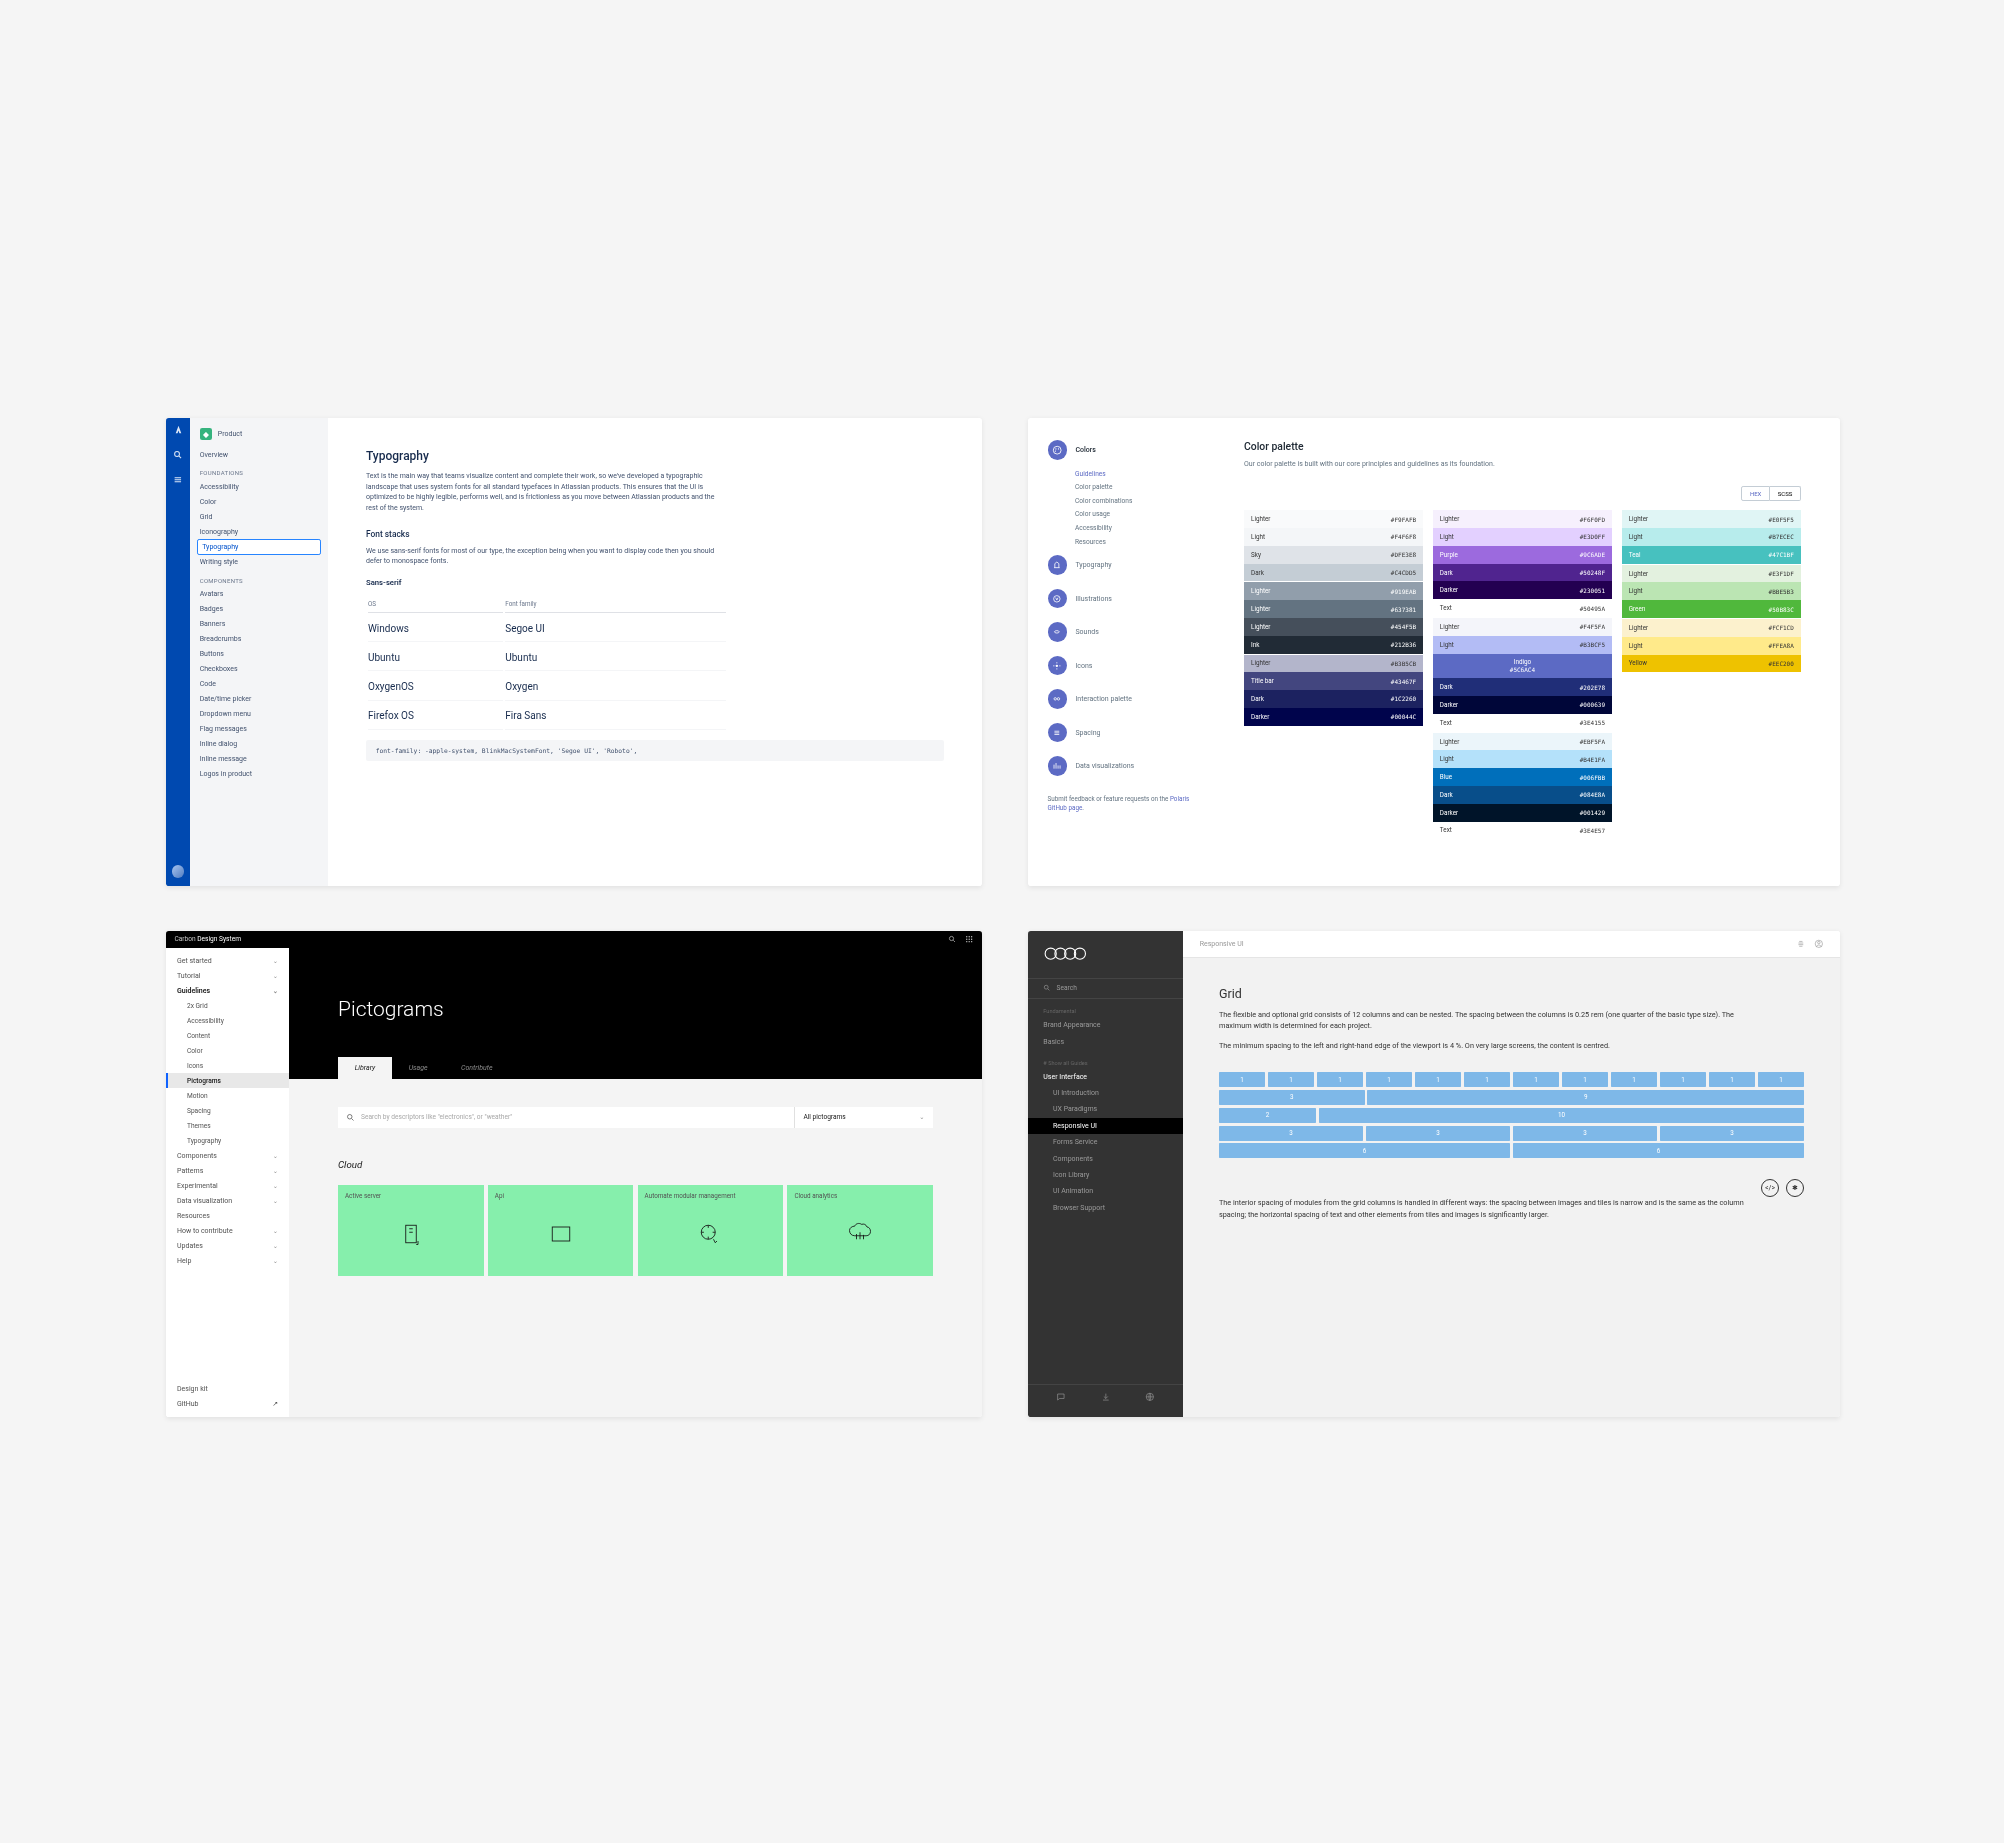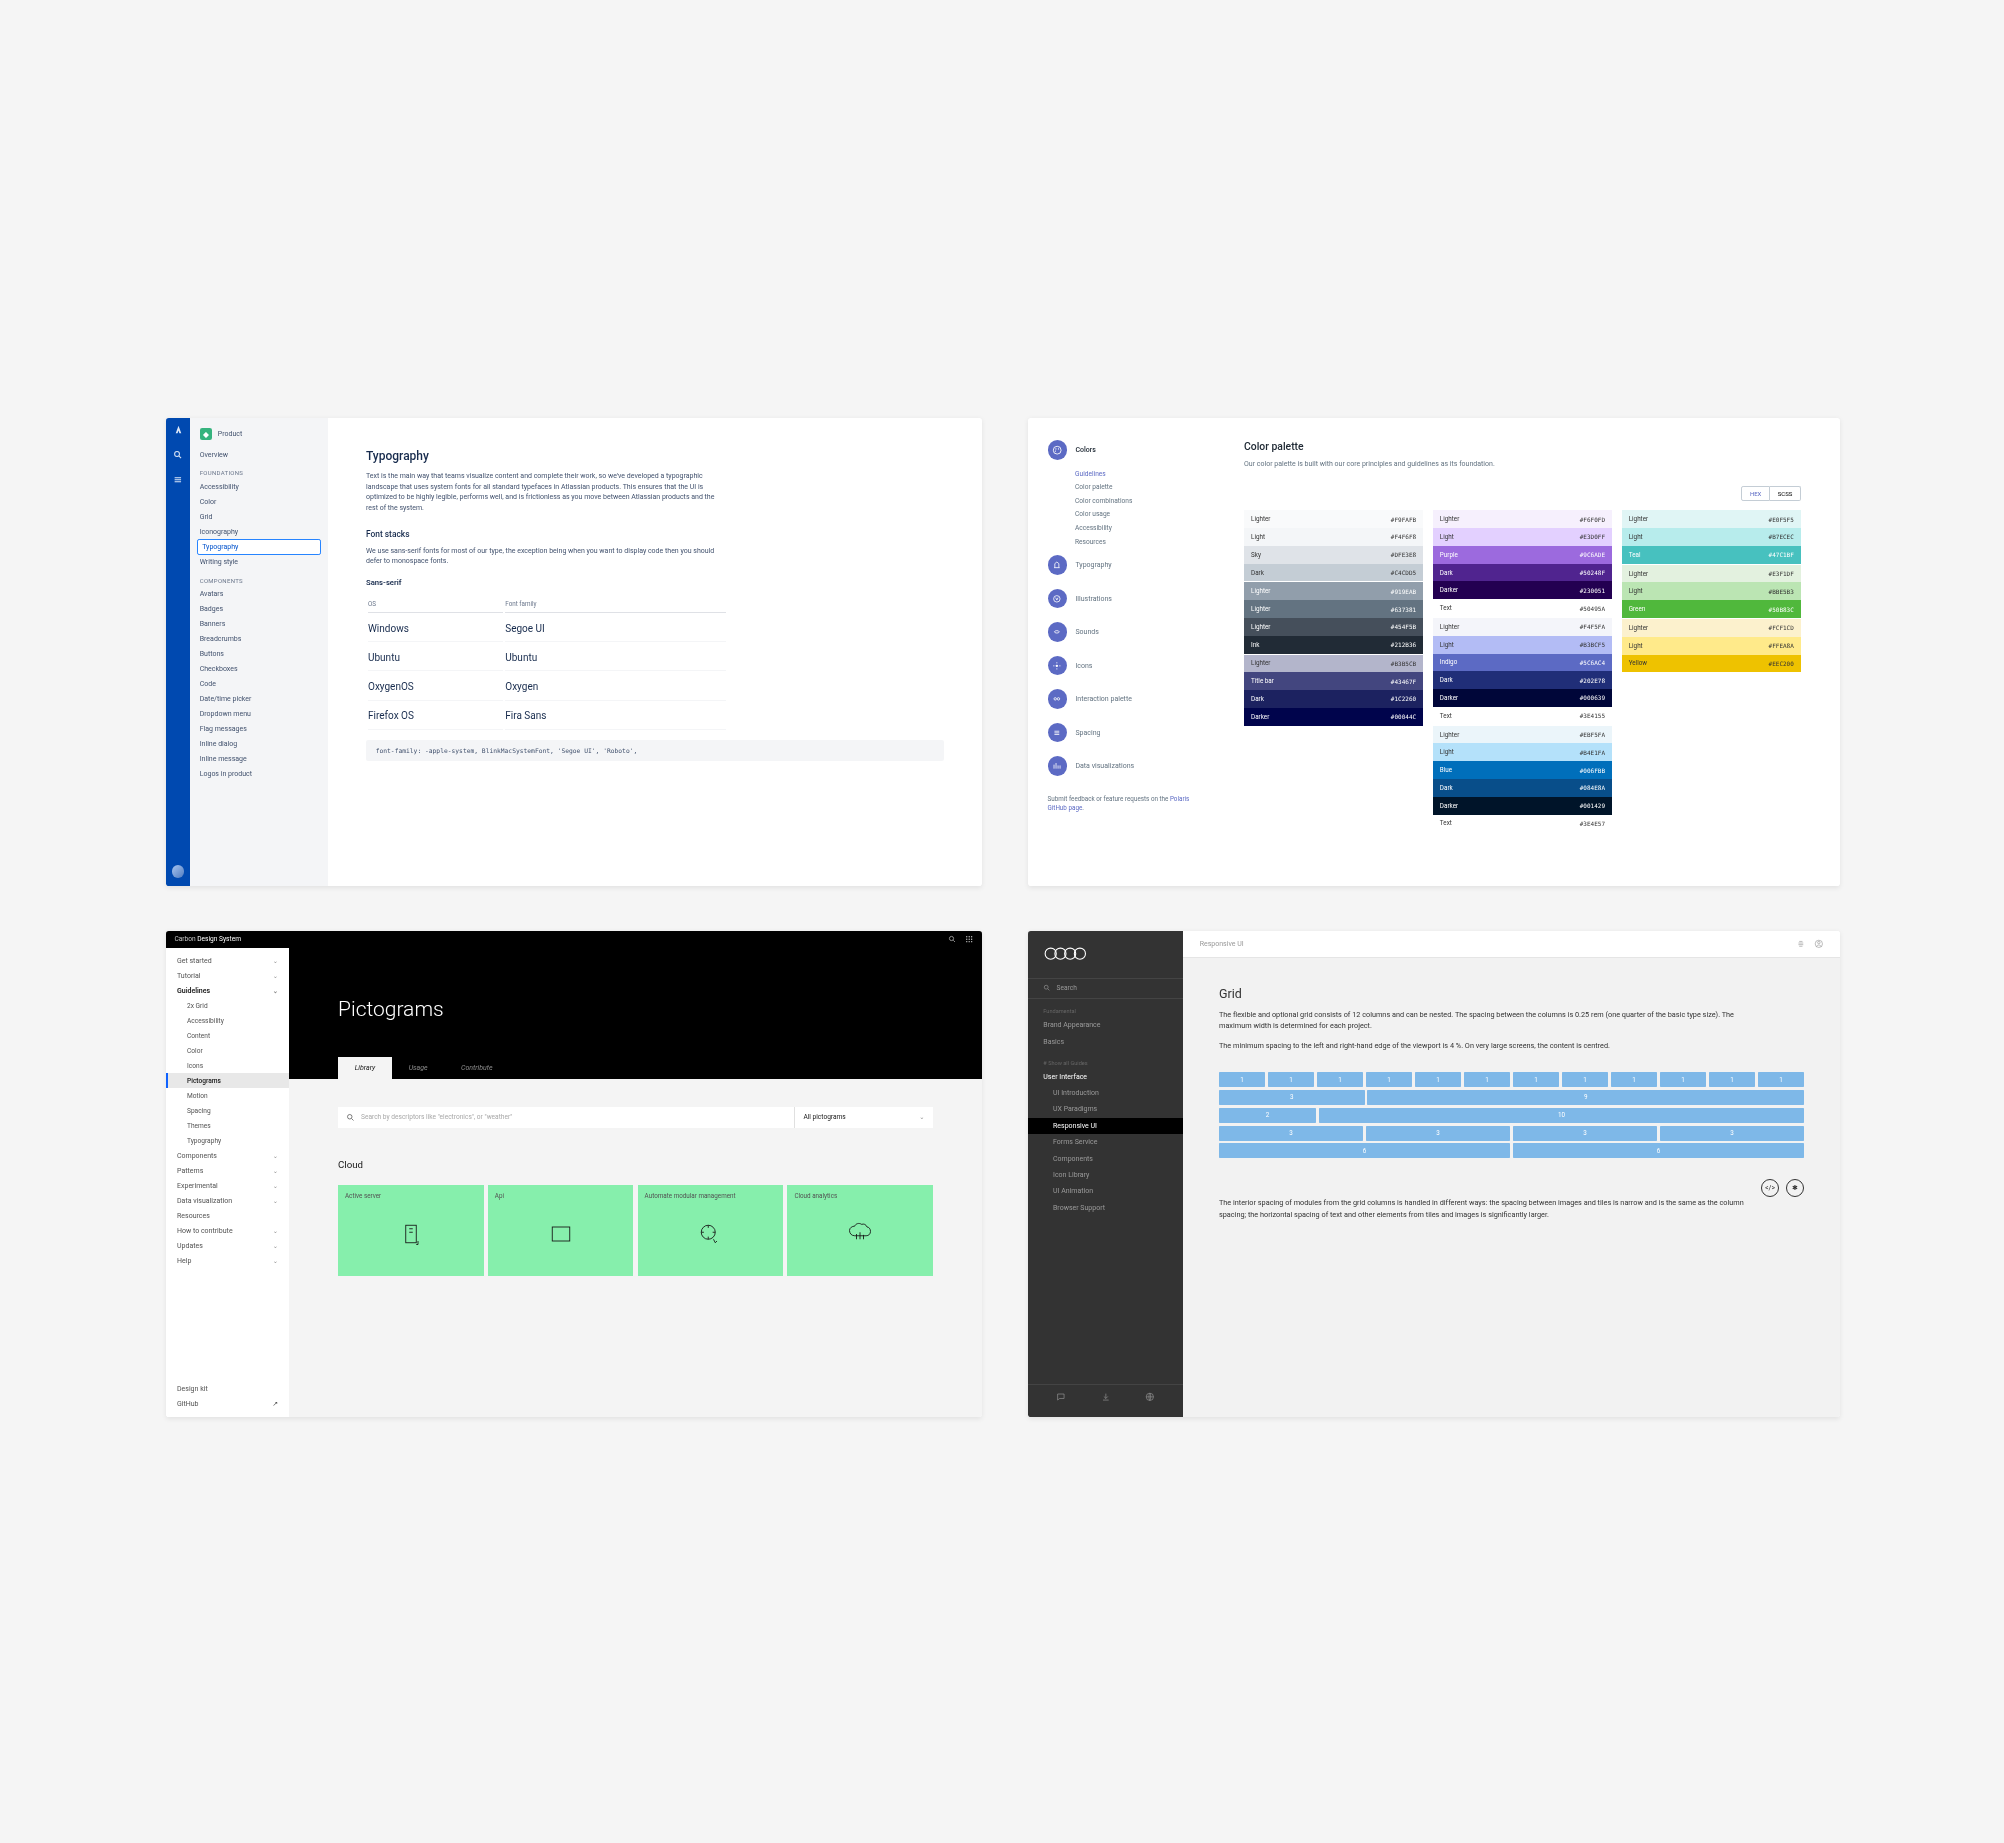--- a/index.html
+++ b/index.html
@@ -68,21 +68,21 @@
 .p3-main { flex: 1; display: flex; flex-direction: column; background: #f4f4f4; }
 .p3-hero { background: #000; color: #fff; padding: 49px 49px 0; }
 .p3-hero h1 { font-size: 21px; font-weight: 300; margin-bottom: 36px; }
 .p3-tabs { display: flex; gap: 0; font-style: italic; }
 .p3-tabs span { font-size: 7px; padding: 7px 16.7px; color: #8d8d8d; cursor: pointer; }
 .p3-tabs span.on { background: #f4f4f4; color: #161616; }
 .p3-content { padding: 28px 49px; }
 .p3-search { display: flex; margin-bottom: 31px; }
 .p3-sin { flex: 1; background: #fff; display: flex; align-items: center; padding: 0 8.4px; height: 21px; font-size: 6.6px; color: #a8a8a8; gap: 5.6px; }
 .p3-sel { width: 139px; background: #fff; display: flex; align-items: center; justify-content: space-between; padding: 0 8.4px; height: 21px; font-size: 6.6px; color: #161616; border-left: 0.7px solid #e0e0e0; }
-.p3-content h2 { font-size: 9.7px; font-weight: 400; color: #161616; margin-bottom: 15.3px; }
+.p3-content h2 { font-size: 9.7px; font-weight: 400; color: #161616; margin-bottom: 15.3px; font-style: italic; }
 .p3-grid { display: flex; gap: 4.2px; }
 .p3-card { flex: 1; background: #86efac; height: 91px; padding: 7px; font-size: 6.3px; color: #525252; display: flex; flex-direction: column; }
 .p3-card .pic { flex: 1; display: flex; align-items: center; justify-content: center; color: #161616; }
 
 
 .p4 { left: 1028px; top: 931px; width: 812px; height: 486px; display: flex; }
 .p4-side { width: 155px; background: #333; color: #9a9a9a; font-size: 7px; padding: 15.3px 0; display: flex; flex-direction: column; }
 .p4-logo { padding: 0 15.3px 14px; }
 .p4-side .srch { padding: 5.6px 15.3px; display: flex; align-items: center; gap: 5.6px; font-size: 6.6px; cursor: pointer; border-top: 0.7px solid #444; border-bottom: 0.7px solid #444; }
 .p4-side .hdr { font-size: 5.6px; padding: 9.7px 15.3px 2.8px; color: #666; }
@@ -367,21 +367,21 @@
             </div>
             <div class="p2-grp">
               <div class="p2-row" style="background: rgb(244, 245, 250); color: rgb(51, 51, 51);">
                 <span>Lighter</span>
                 <span class="hex">#F4F5FA</span>
               </div>
               <div class="p2-row" style="background: rgb(179, 188, 245); color: rgb(51, 51, 51);">
                 <span>Light</span>
                 <span class="hex">#B3BCF5</span>
               </div>
-              <div class="p2-row" style="background: rgb(92, 106, 196); color: rgb(255, 255, 255);">
+              <div class="p2-row" style="background: rgb(92, 106, 196); color: rgb(255, 255, 255); flex-direction: column;">
                 <span>Indigo</span>
                 <span class="hex">#5C6AC4</span>
               </div>
               <div class="p2-row" style="background: rgb(32, 46, 120); color: rgb(255, 255, 255);">
                 <span>Dark</span>
                 <span class="hex">#202E78</span>
               </div>
               <div class="p2-row" style="background: rgb(0, 6, 57); color: rgb(255, 255, 255);">
                 <span>Darker</span>
                 <span class="hex">#000639</span>

